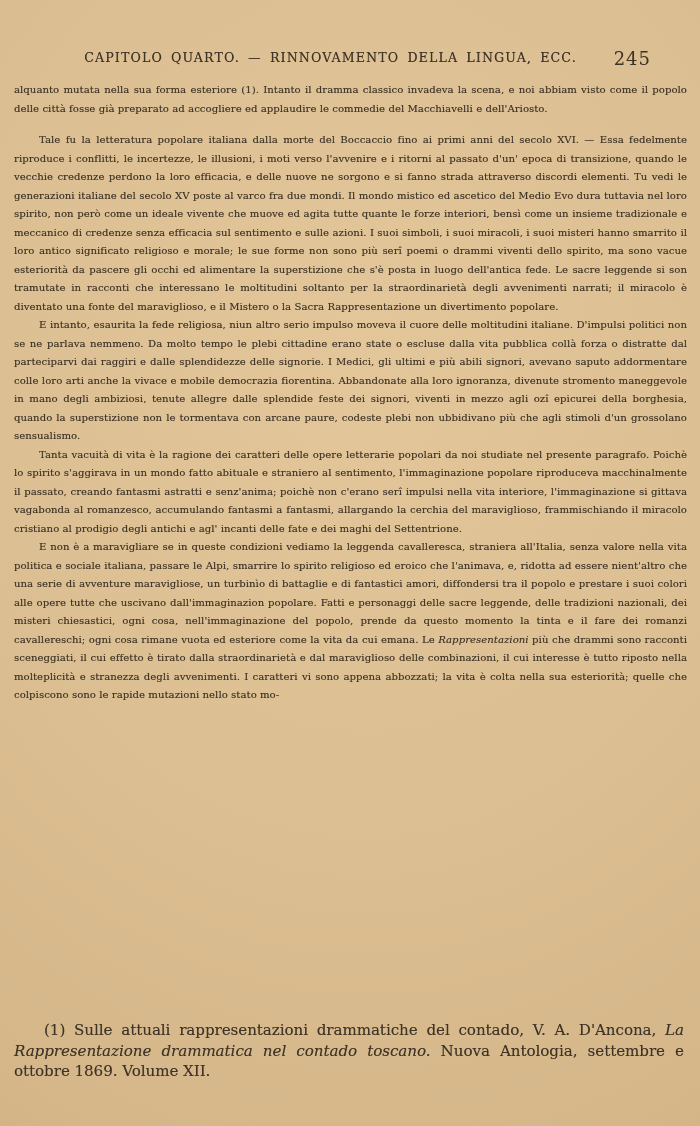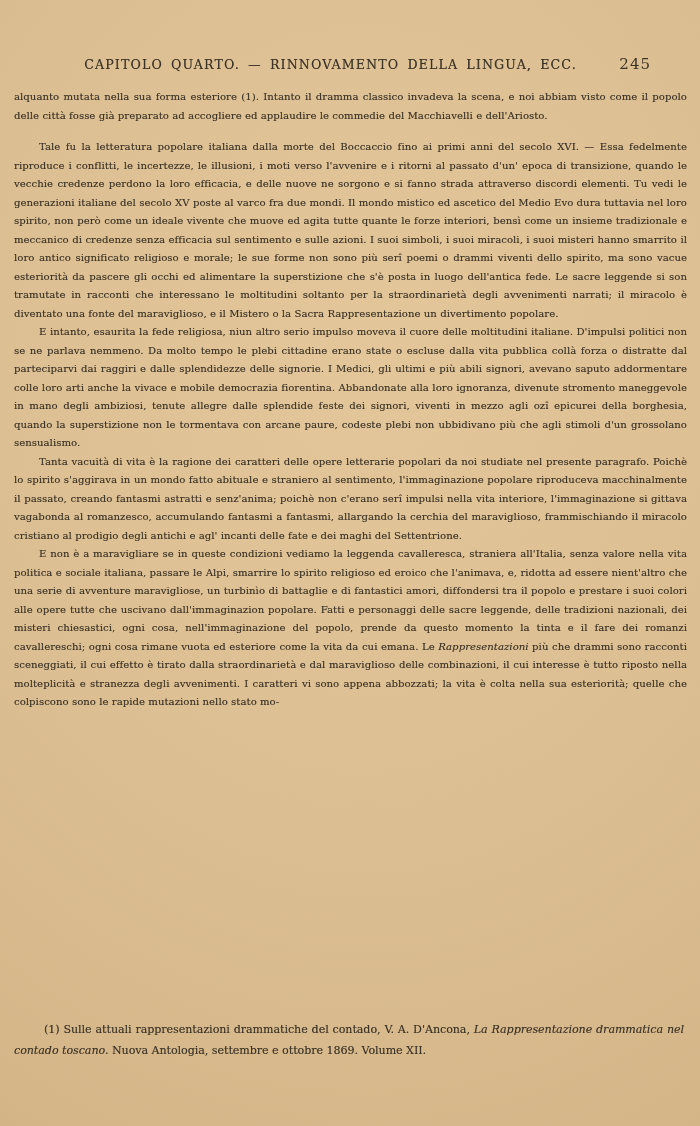--- a/index.html
+++ b/index.html
@@ -18,41 +18,40 @@
     height: 1126px;
     background: radial-gradient(130% 95% at 52% 32%,
                 #e3c79b 0%, #dbbe91 45%, #d4b689 78%, #c9ab7d 100%);
     color: #3d3326;
   }
   .content {
     position: absolute;
     left: 14px;
     right: 13px;
     top: 50px;
-    margin-top: 7px;
   }
   .page-header {
     position: relative;
     height: 18px;
   }
   .running-title {
     display: block;
     text-align: center;
     font-size: 12.5px;
     letter-spacing: 1.2px;
     word-spacing: 3px;
     white-space: nowrap;
     padding-right: 40px;
     text-shadow: 0.3px 0 0 rgba(61,51,38,0.55);
   }
   .page-number {
     position: absolute;
     right: 36px;
     top: -2px;
-    font-size: 15px;
+    font-size: 18px;
     letter-spacing: 1px;
   }
   .body-text {
     margin-top: 13px;
     font-size: 10px;
     line-height: 18.5px;
     text-align: justify;
     letter-spacing: 0.1px;
     text-shadow: 0.25px 0 0 rgba(61,51,38,0.45);
   }
@@ -67,21 +66,21 @@
     margin-bottom: 13px;
   }
   .it {
     font-style: italic;
   }
   .footnote {
     position: absolute;
     left: 14px;
     right: 16px;
     top: 1020px;
-    font-size: 11px;
+    font-size: 15px;
     line-height: 20.5px;
     text-align: justify;
     text-indent: 30px;
     text-shadow: 0.25px 0 0 rgba(61,51,38,0.45);
   }
 </style>
 </head>
 <body>
 
 <div class="scan">

